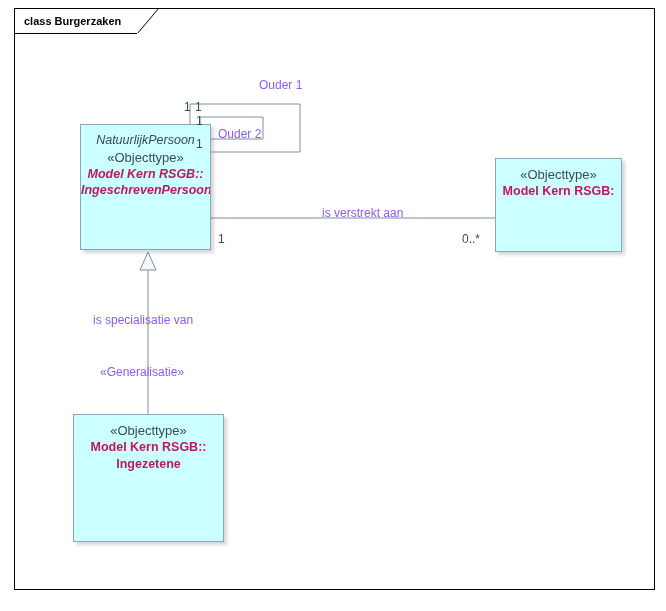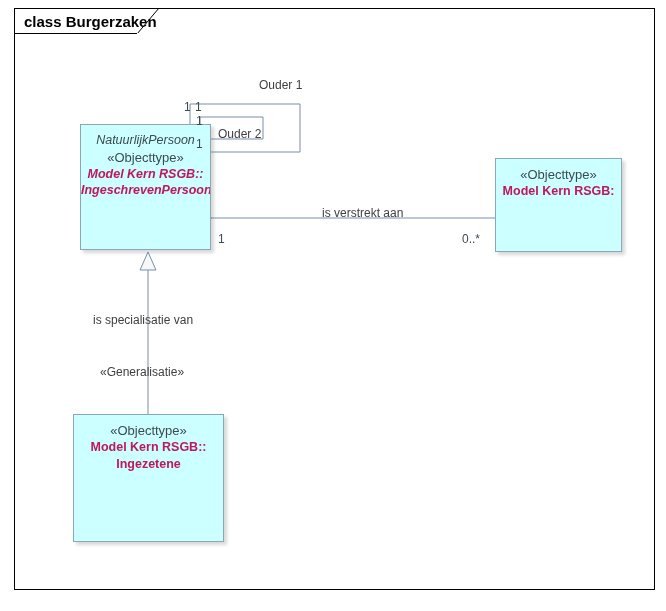--- a/index.html
+++ b/index.html
@@ -52,21 +52,21 @@
   }
   .frame-tab-diag {
     position: absolute;
     left: 136px;
     top: 7px;
     width: 24px;
     height: 28px;
     pointer-events: none;
   }
   .frame-tab-label {
-    font-size: 15px;
+    font-size: 11px;
     font-weight: bold;
     color: #000000;
     white-space: nowrap;
   }
 
   
   .class-box {
     position: absolute;
     box-sizing: border-box;
     background: #ccffff;
@@ -129,21 +129,21 @@
     top: 0;
     width: 666px;
     height: 611px;
     pointer-events: none;
   }
 
   
   .conn-label {
     position: absolute;
     font-size: 12px;
-    color: #404040;
+    color: #8b5cf6;
     white-space: nowrap;
   }
   .mult-label {
     position: absolute;
     font-size: 12px;
     color: #3b4b52;
     white-space: nowrap;
   }
 </style>
 </head>

